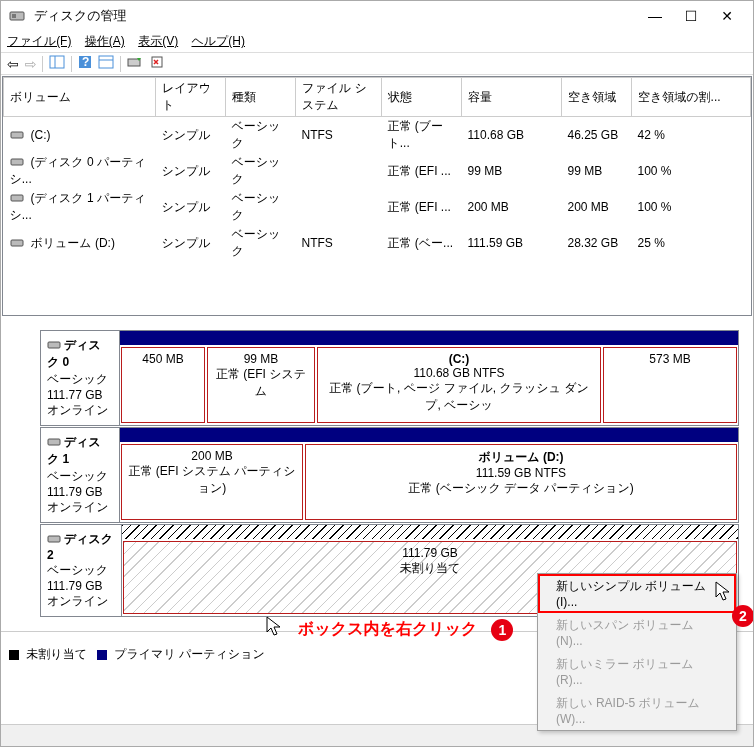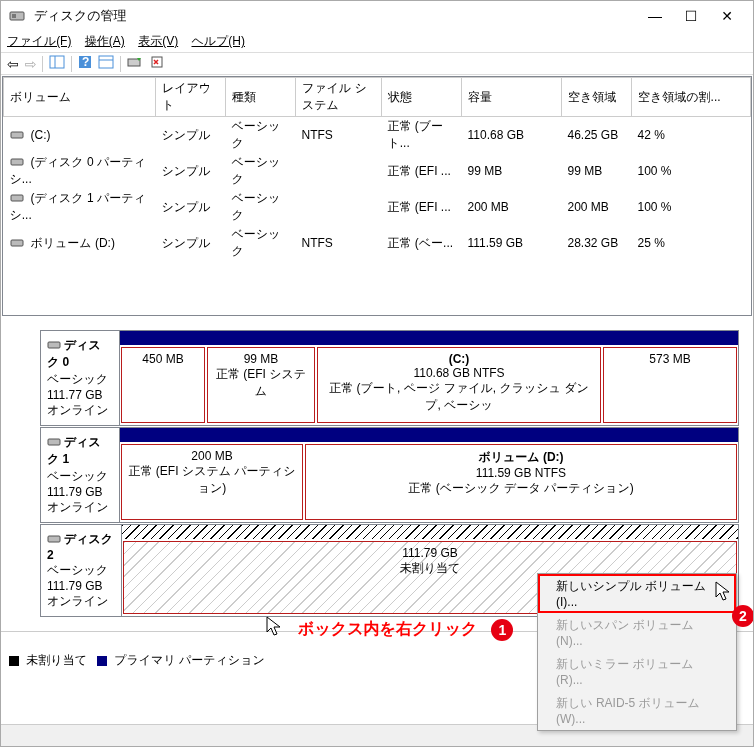--- a/index.html
+++ b/index.html
@@ -26,21 +26,21 @@
 .stripe { height: 14px; background: #000080; }
 .stripe-hatch {
   height: 14px;
   background: repeating-linear-gradient(135deg, #000 0, #000 1px, #fff 1px, #fff 6px);
 }
 .part-row { flex: 1; display: flex; }
 .part { border: 1px solid #b91c1c; margin: 2px 1px; padding: 4px 6px; font-size: 11px; text-align: center; }
 .part.hatch {
   background: repeating-linear-gradient(135deg, #ccc 0, #ccc 1px, #fff 1px, #fff 8px);
 }
-.legend { padding: 20px 8px; border-top: 1px solid #ccc; font-size: 12px; }
+.legend { padding: 14px 8px; border-top: 1px solid #ccc; font-size: 12px; }
 .legend .box { display: inline-block; width: 10px; height: 10px; margin-right: 4px; vertical-align: middle; }
 .legend .black { background: #000; }
 .legend .navy { background: #000080; }
 .helptext { color: #ff0000; font-weight: bold; font-size: 16px; }
 .callout { display: inline-block; width: 22px; height: 22px; background: #e60012; color: #fff; border-radius: 50%; text-align: center; line-height: 22px; font-weight: bold; font-size: 14px; }
 .ctxmenu { position: absolute; background: #f2f2f2; border: 1px solid #a0a0a0; box-shadow: 2px 2px 4px rgba(0,0,0,0.2); width: 200px; }
 .ctxmenu .item { padding: 4px 18px; }
 .ctxmenu .item.enabled { color: #000000; }
 .ctxmenu .item.disabled { color: #9a9a9a; }
 .ctxmenu .item.highlight { border: 2px solid #ff0000; padding: 2px 16px; }

